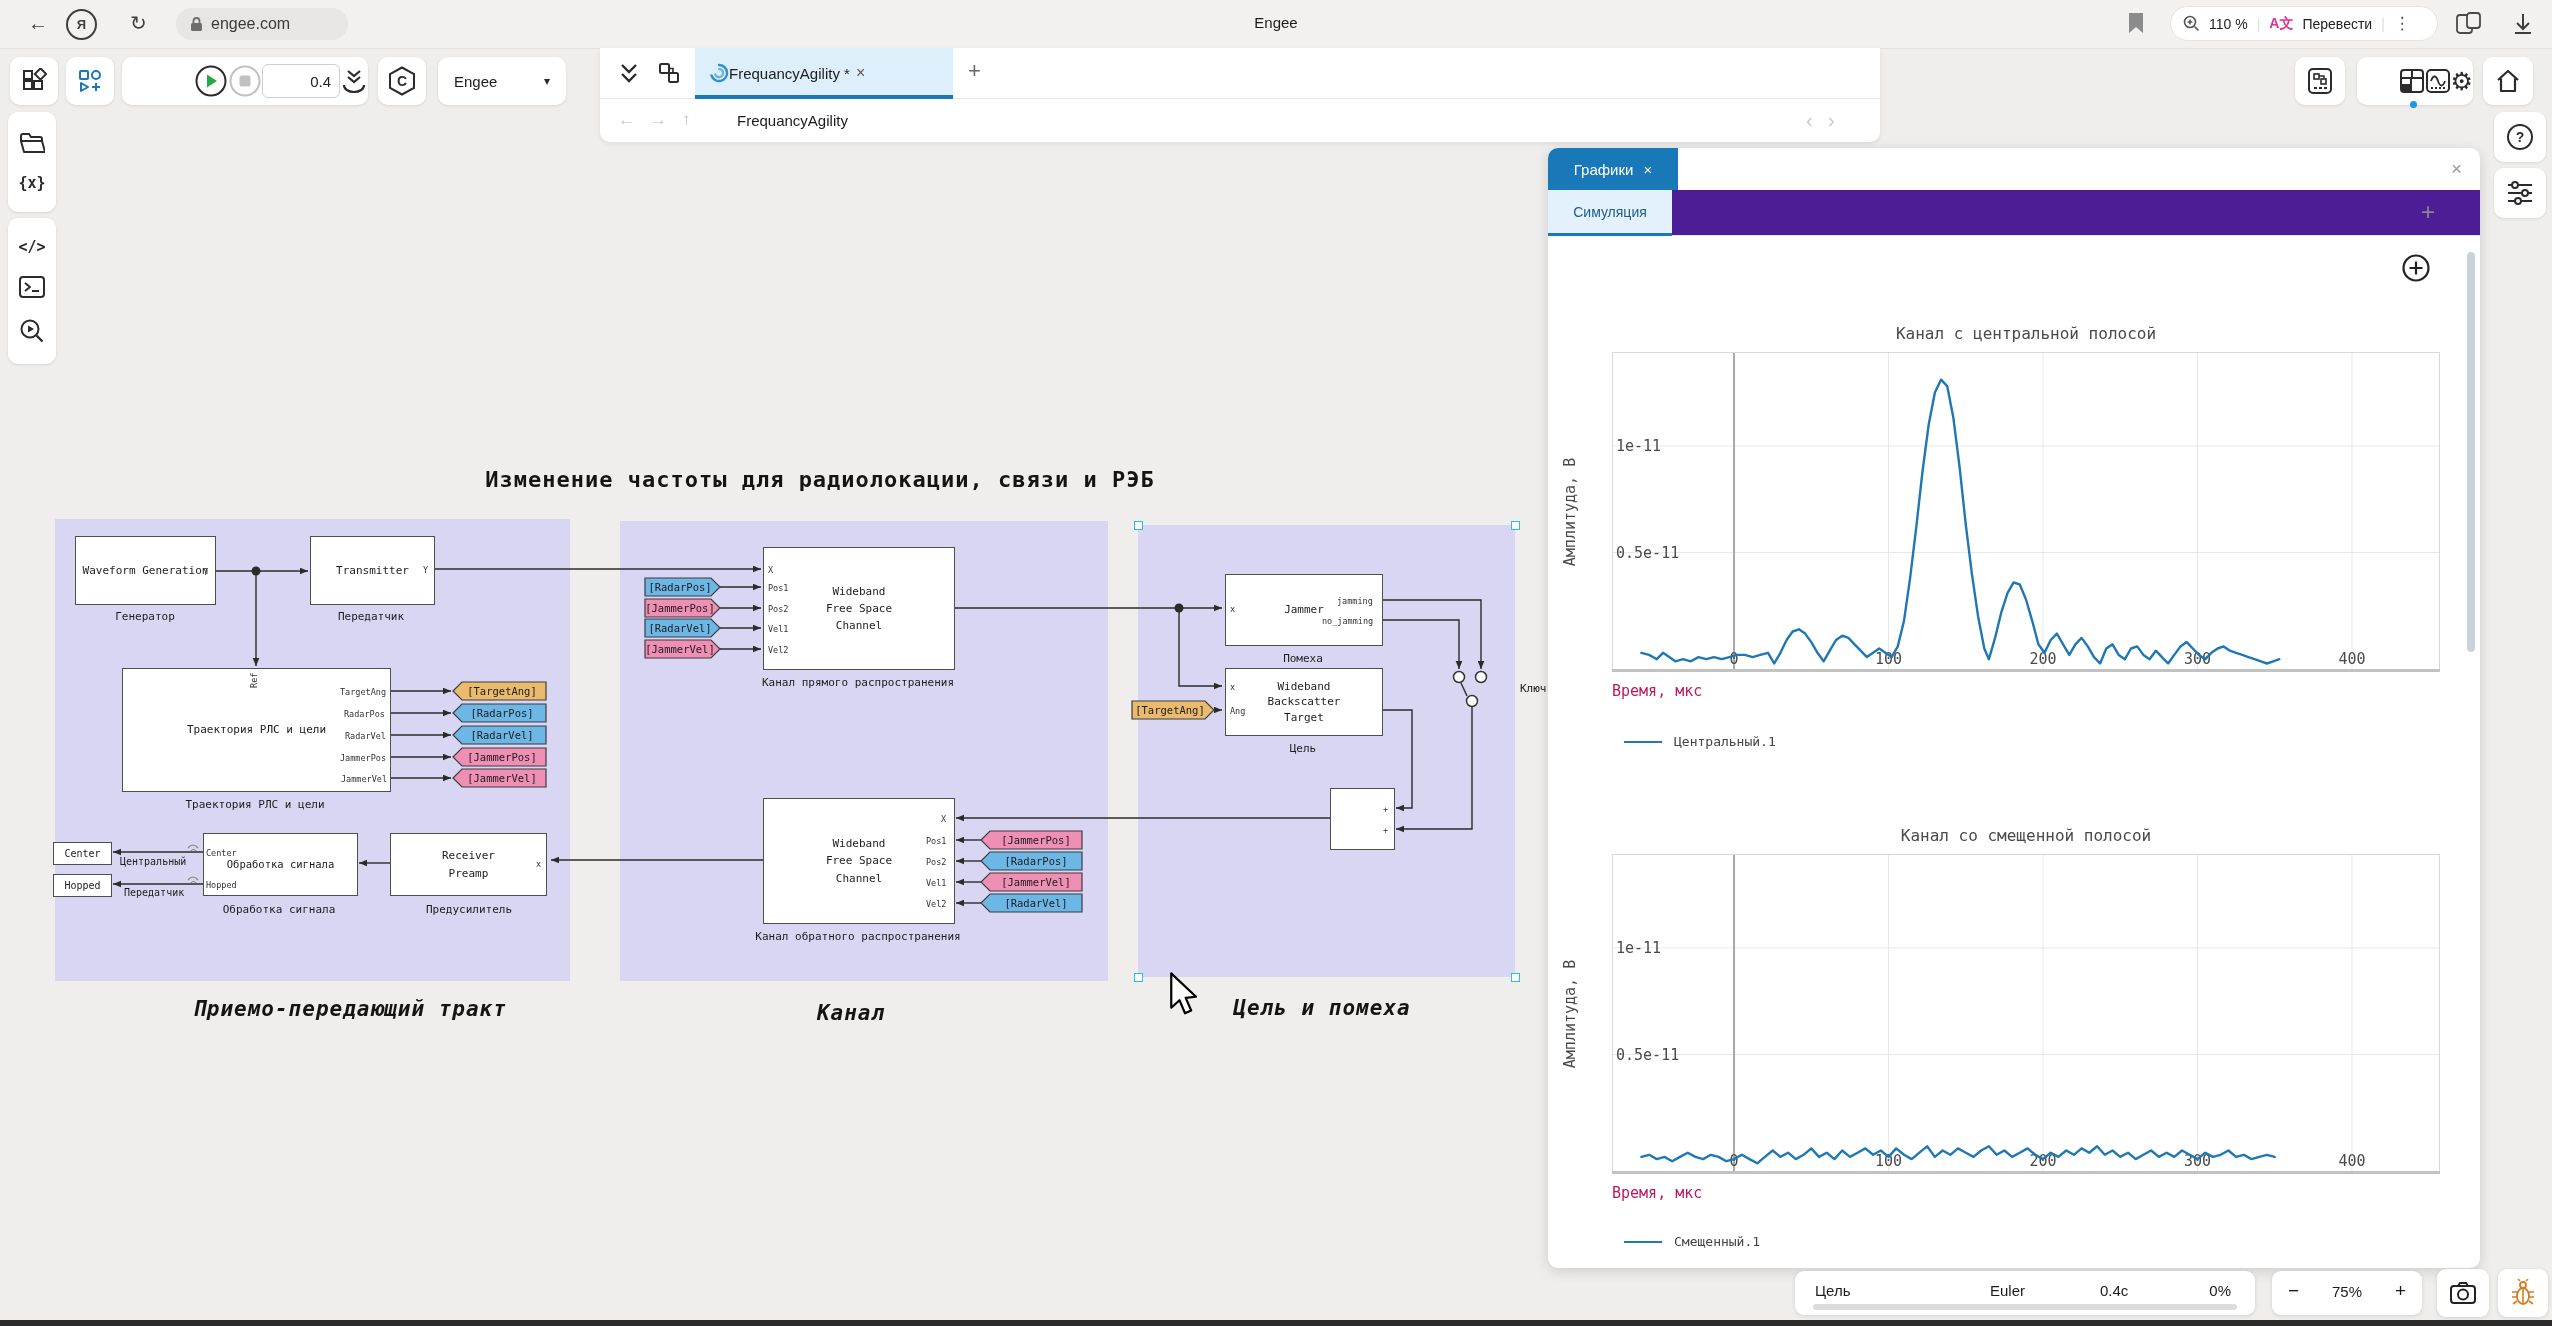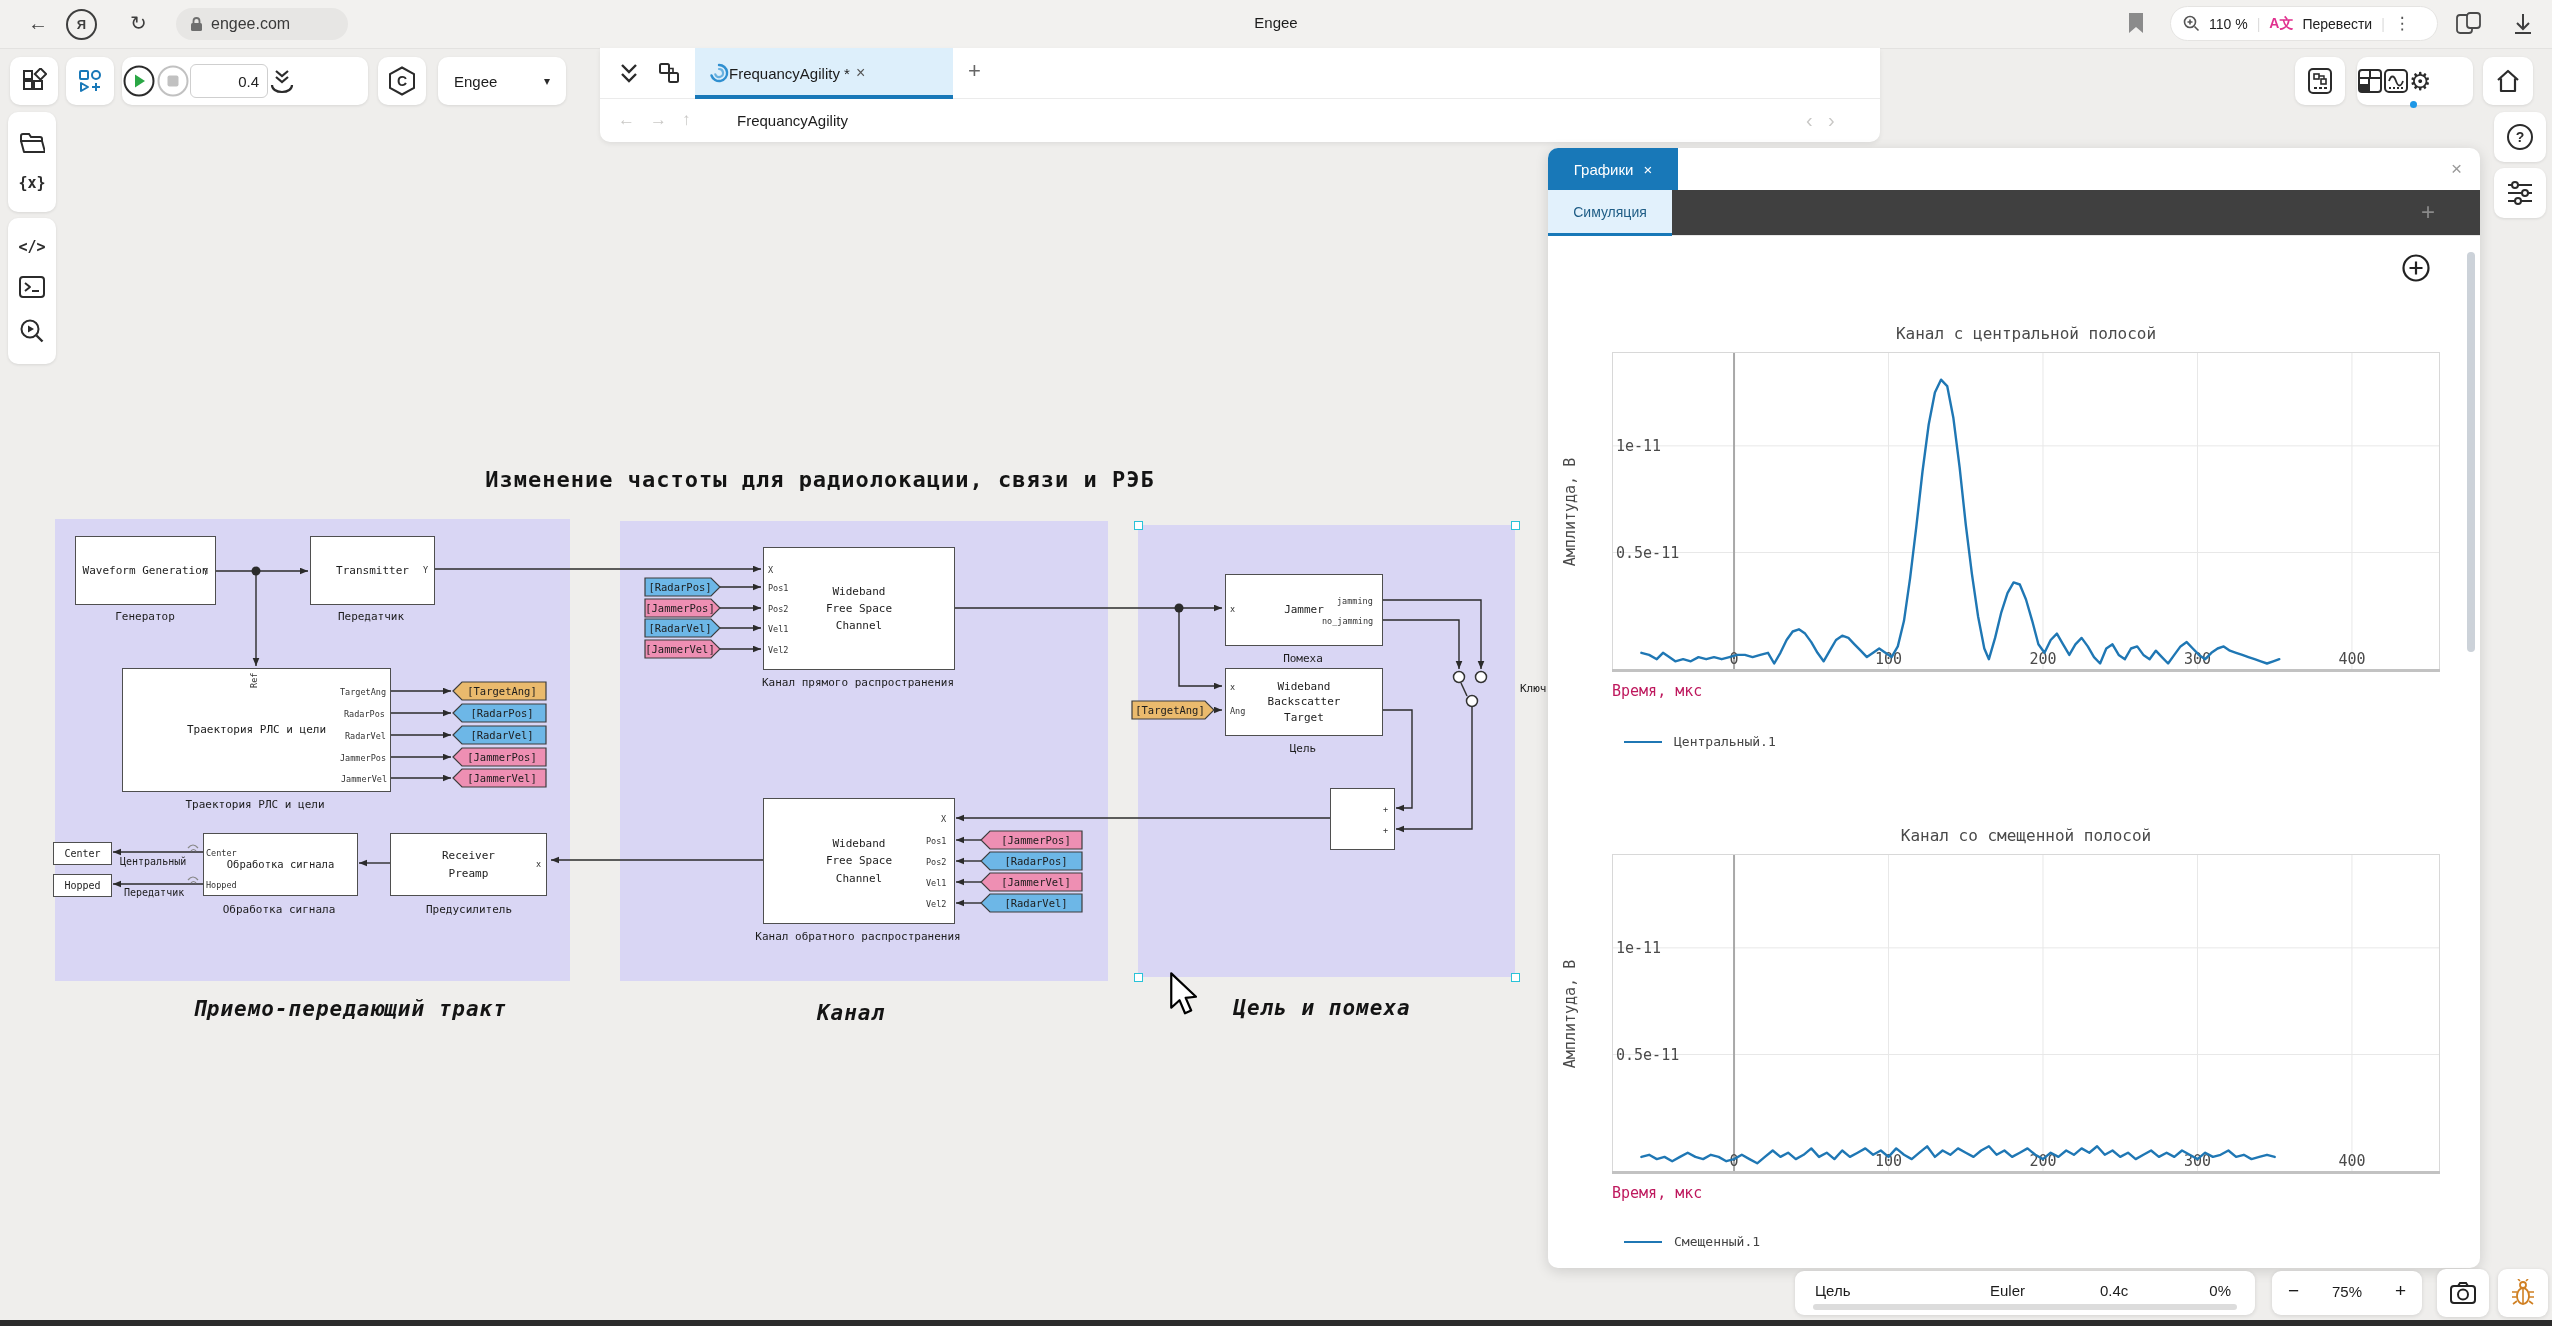--- a/index.html
+++ b/index.html
@@ -15,21 +15,21 @@
              display:flex;align-items:center;justify-content:center;font-size:13px;font-weight:bold;color:#3e3e3e}
   .page-title{position:absolute;left:50%;top:14px;transform:translateX(-50%);font-size:15px;color:#1c1c1c}
   .chrome-pill{position:absolute;left:2170px;top:6px;width:268px;height:35px;background:#fff;border:1px solid #e5e4e2;border-radius:18px;
                display:flex;align-items:center;gap:9px;padding:0 12px;font-size:14px;color:#222;box-sizing:border-box}
   .pink{color:#e0318f;font-weight:bold}
   .sep{color:#ddd}
   
   .btn{position:absolute;background:#fff;border-radius:10px;box-shadow:0 1px 3px rgba(0,0,0,.1);
        display:flex;align-items:center;justify-content:center}
   .grp{position:absolute;background:#fff;border-radius:10px;box-shadow:0 1px 3px rgba(0,0,0,.1);
-       display:flex;align-items:center;justify-content:flex-start}
+       display:flex;align-items:center;justify-content:flex-end}
   .time-input{width:66px;height:30px;border:1px solid #cfcfcf;border-radius:6px;text-align:right;
               font-size:15px;padding-right:8px;color:#222;font-family:"Liberation Sans",sans-serif}
   .env-sel{font-size:15px;color:#1c1c1c}
   
   .tabpanel{position:absolute;left:600px;top:48px;width:1280px;height:94px;background:#fff;
             border-radius:0 0 10px 10px;box-shadow:0 2px 5px rgba(0,0,0,.07)}
   .tabrow{position:absolute;left:0;top:0;width:100%;height:50px;border-bottom:1px solid #ebebeb}
   .activetab{position:absolute;left:95px;top:0;width:258px;height:50px;background:#ddeffb;
              display:flex;align-items:center;padding:0 14px;box-sizing:border-box;font-size:15px;color:#1c1c1c}
   .activetab .bar{position:absolute;left:0;bottom:-1px;width:100%;height:4px;background:#1878b8}
@@ -52,21 +52,21 @@
           transform:translateX(-50%);white-space:nowrap;letter-spacing:1px}
   .dtitle{position:absolute;z-index:3;font:bold 22px "DejaVu Sans Mono",monospace;color:#141414;
           transform:translateX(-50%);white-space:nowrap;letter-spacing:1px}
   .handle{position:absolute;z-index:5;width:7px;height:7px;background:#fff;border:1.5px solid #29c3d8}
   .tagtext{font:10.5px "DejaVu Sans Mono",monospace;fill:#1c1c1c}
   
   .panel{position:absolute;left:1548px;top:148px;width:932px;height:1120px;background:#fff;border-radius:10px;
          box-shadow:0 3px 14px rgba(0,0,0,.14);z-index:6}
   .panel-tab{position:absolute;left:0;top:0;width:130px;height:42px;background:#1878b8;border-radius:10px 0 0 0;
              color:#fff;font-size:15px;display:flex;align-items:center;justify-content:center;gap:10px}
-  .sim-row{position:absolute;left:0;top:42px;width:100%;height:46px;background:#404040;border-bottom:1px solid #e8e8e8;box-sizing:border-box}
+  .sim-row{position:absolute;left:0;top:42px;width:100%;height:46px;background:#4c1d95;border-bottom:1px solid #e8e8e8;box-sizing:border-box}
   .sim-tab{position:absolute;left:0;top:0;width:124px;height:46px;background:#e2f1fc;border-bottom:3px solid #1878b8;
            box-sizing:border-box;display:flex;align-items:center;justify-content:center;font-size:14px;color:#1f5d86}
   .chart-title{position:absolute;left:64px;width:828px;text-align:center;font:16px "DejaVu Sans Mono",monospace;color:#4a4a4a;z-index:2}
   .xlabel{position:absolute;left:64px;width:828px;font:15px "DejaVu Sans Mono",monospace;color:#be185d}
   .ylabel{position:absolute;font:15px "DejaVu Sans Mono",monospace;color:#4a4a4a;transform:translate(-50%,-50%) rotate(-90deg);white-space:nowrap}
   .plot{position:absolute}
   .grid{stroke:#e8e8e8;stroke-width:1}
   .zero{stroke:#a8a8a8;stroke-width:2}
   .frame{fill:none;stroke:#d8d8d8;stroke-width:1}
   .axisline{stroke:#c2c2c2;stroke-width:3}

